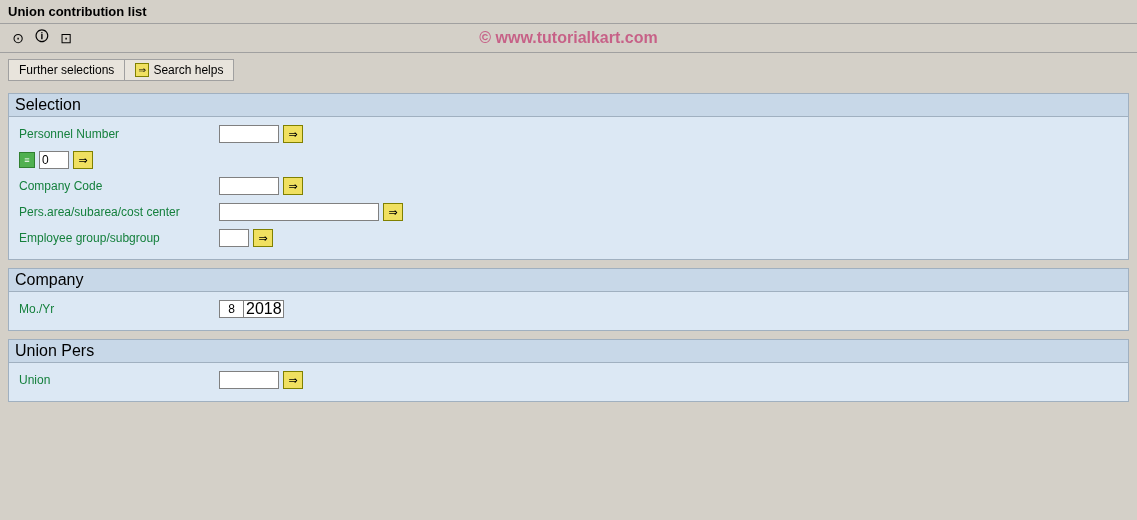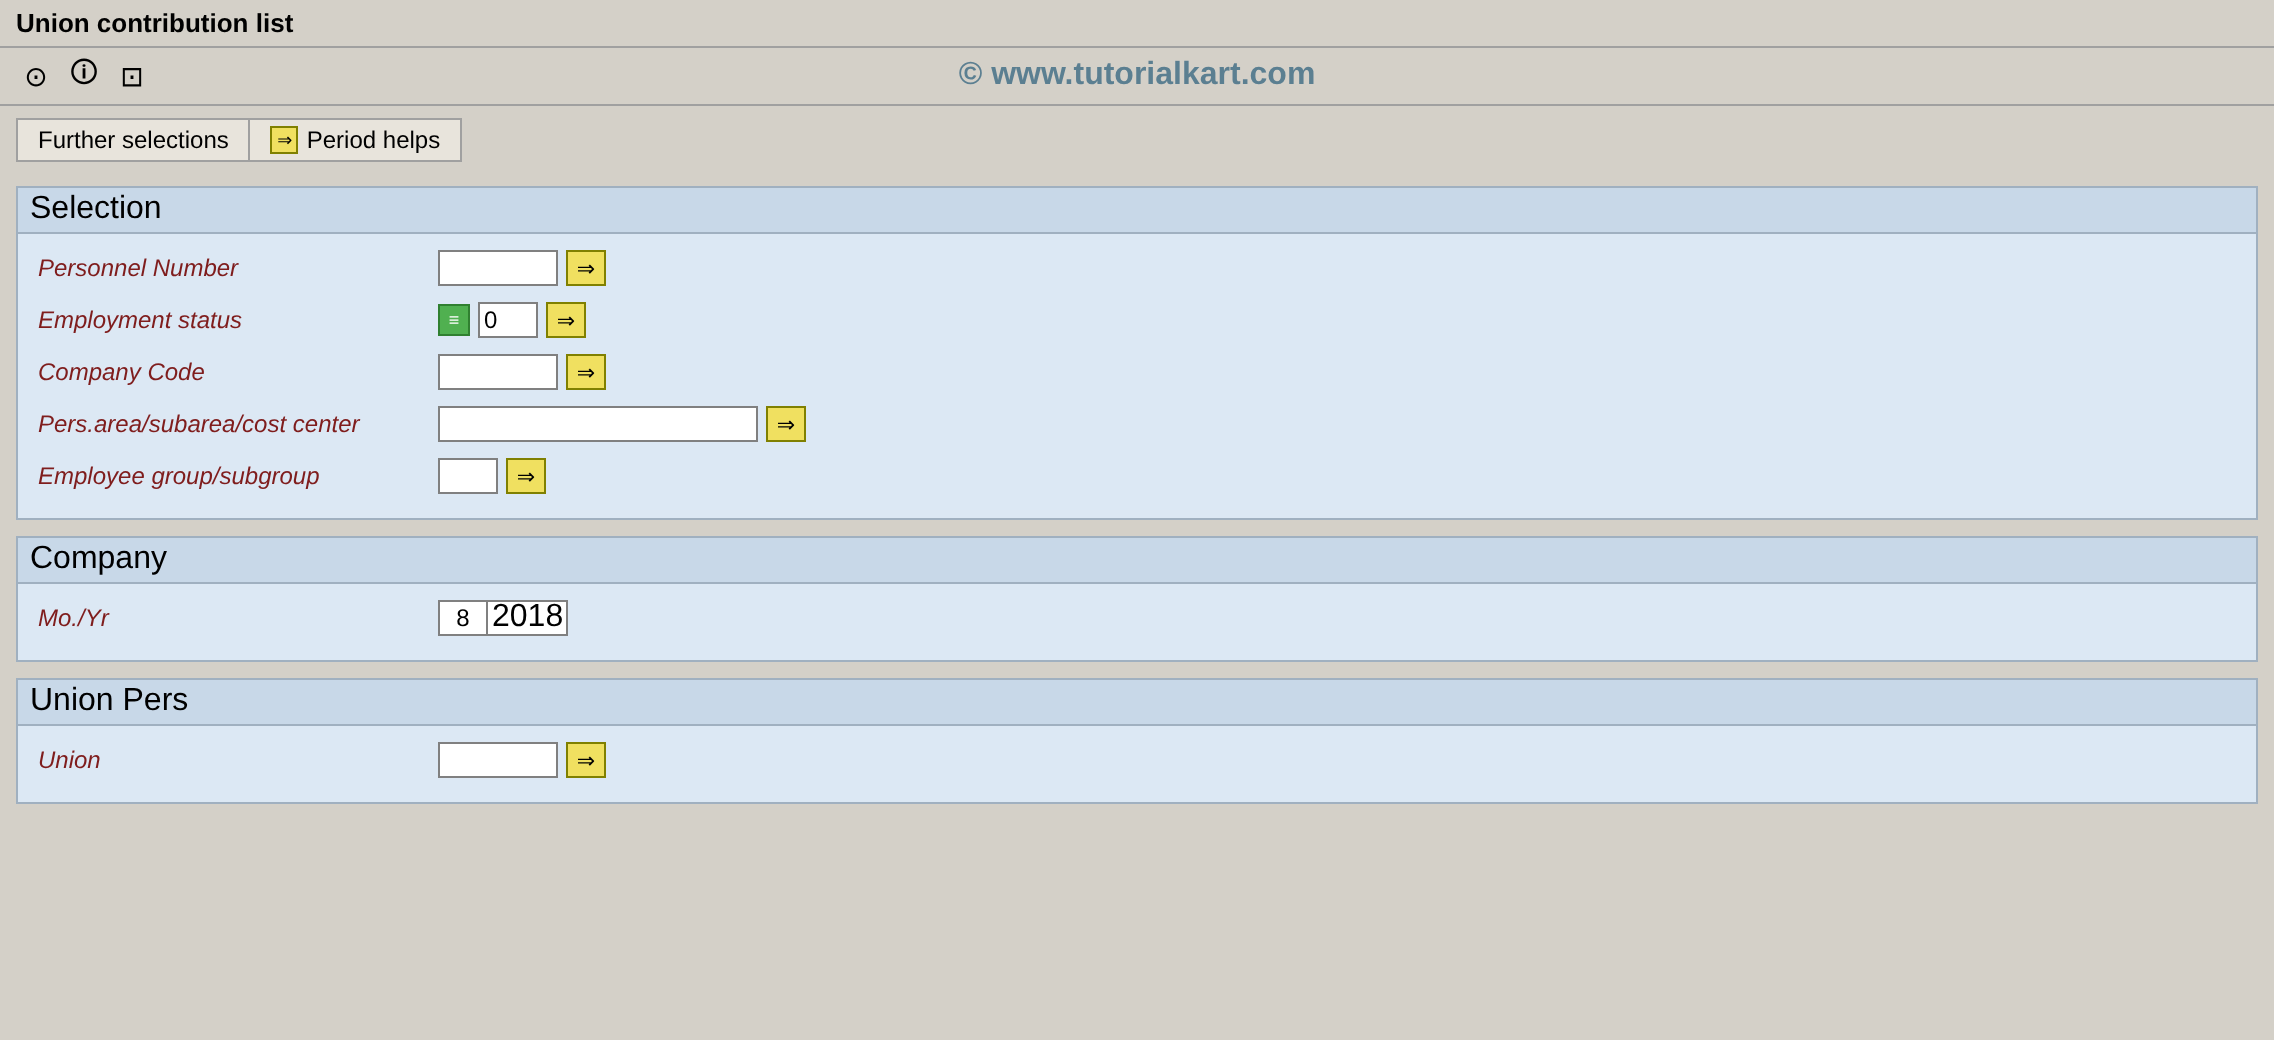--- a/index.html
+++ b/index.html
@@ -26,21 +26,21 @@
       display: flex;
       align-items: center;
       border-bottom: 1px solid #a0a0a0;
       gap: 4px;
       position: relative;
     }
     .toolbar-watermark {
       position: absolute;
       left: 50%;
       transform: translateX(-50%);
-      color: #0c4a6e;
+      color: #be185d;
       font-size: 16px;
       font-weight: bold;
       pointer-events: none;
       opacity: 0.6;
     }
     .toolbar-icon {
       width: 20px;
       height: 20px;
       display: flex;
       align-items: center;
@@ -103,22 +103,21 @@
     }
     .field-row {
       display: flex;
       align-items: center;
       margin-bottom: 4px;
       min-height: 22px;
     }
     .field-label {
       width: 200px;
       font-size: 12px;
-      color: #7f1d1d;
-      font-style: italic;
+      color: #15803d;
     }
     .field-input {
       border: 1px solid #808080;
       background: #fff;
       height: 18px;
       font-size: 12px;
       padding: 0 2px;
     }
     .field-input-sm { width: 60px; }
     .field-input-lg { width: 160px; }
@@ -190,40 +189,39 @@
   <span class="toolbar-icon">⊡</span>
   <span class="toolbar-watermark">© www.tutorialkart.com</span>
 </div>
 
 <div class="btn-bar">
   <button class="sap-button">
     <span>Further selections</span>
   </button>
   <button class="sap-button">
     <span class="arrow-icon-sm">⇒</span>
-    <span>Period helps</span>
+    <span>Search helps</span>
   </button>
 </div>
 
 <div class="content-area">
 
   <div class="section-box">
     <div class="section-header">
       <span>Selection</span>
     </div>
     <div class="section-body">
 
       <div class="field-row">
         <span class="field-label">Personnel Number</span>
         <input type="text" class="field-input field-input-sm" value="" style="">
         <div class="arrow-btn">⇒</div>
       </div>
 
       <div class="field-row">
-        <span class="field-label">Employment status</span>
         <div class="employment-status-row">
           <div class="multi-icon">≡</div>
           <input type="text" class="field-input field-input-xs" value="0" style="">
         </div>
         <div class="arrow-btn">⇒</div>
       </div>
 
       <div class="field-row">
         <span class="field-label">Company Code</span>
         <input type="text" class="field-input field-input-sm" value="" style="">

